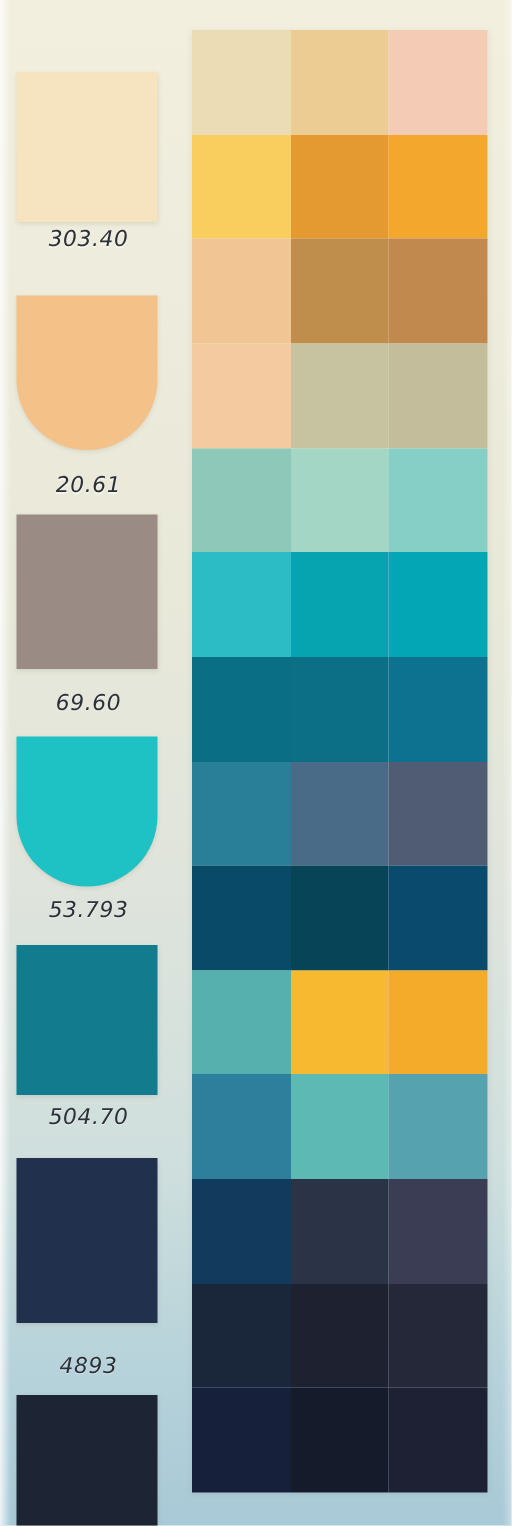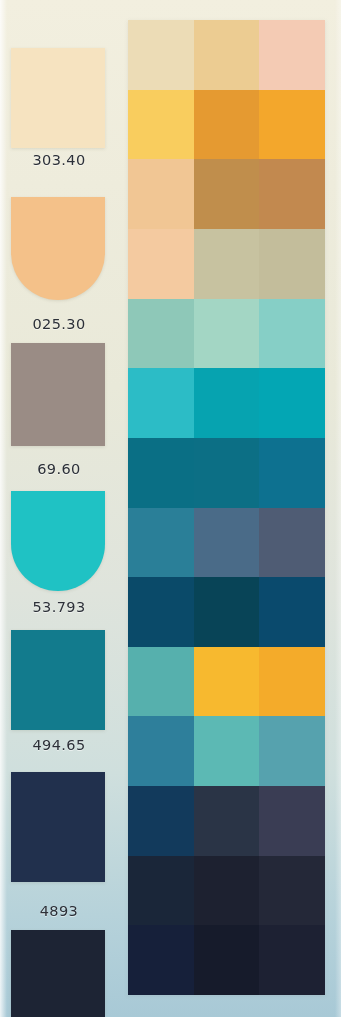--- a/index.html
+++ b/index.html
@@ -43,20 +43,21 @@
     pointer-events: none;
   }
 
   
   #chip-column {
     position: absolute;
     left: 0px;
     top: 0px;
     width: 125px;
     height: 1017px;
+    font-style: italic;
   }
   .chip-cell {
     position: absolute;
     left: 0;
     width: 125px;
   }
   .chip-swatch {
     position: absolute;
     left: 11px;
     top: 0;
@@ -104,33 +105,33 @@
 
   <div id="board-edge-left"></div>
 
   <div id="chip-column">
       <div class="chip-cell" style="top: 0px;">
         <div class="chip-swatch" style="top: 48px; height: 100px; background: rgb(246, 227, 192);"></div>
         <div class="chip-label" style="top: 152px;">303.40</div>
       </div>
       <div class="chip-cell" style="top: 0px;">
         <div class="chip-swatch round-bottom" style="top: 197px; height: 103px; background: rgb(244, 193, 137);"></div>
-        <div class="chip-label" style="top: 316px;">025.30</div>
+        <div class="chip-label" style="top: 316px;">20.61</div>
       </div>
       <div class="chip-cell" style="top: 0px;">
         <div class="chip-swatch" style="top: 343px; height: 103px; background: rgb(154, 140, 133);"></div>
         <div class="chip-label" style="top: 461px;">69.60</div>
       </div>
       <div class="chip-cell" style="top: 0px;">
         <div class="chip-swatch round-bottom" style="top: 491px; height: 100px; background: rgb(31, 194, 196);"></div>
         <div class="chip-label" style="top: 599px;">53.793</div>
       </div>
       <div class="chip-cell" style="top: 0px;">
         <div class="chip-swatch" style="top: 630px; height: 100px; background: rgb(18, 123, 141);"></div>
-        <div class="chip-label" style="top: 737px;">494.65</div>
+        <div class="chip-label" style="top: 737px;">504.70</div>
       </div>
       <div class="chip-cell" style="top: 0px;">
         <div class="chip-swatch" style="top: 772px; height: 110px; background: rgb(33, 48, 77);"></div>
         <div class="chip-label" style="top: 903px; text-align: center;">4893</div>
       </div>
       <div class="chip-cell" style="top: 0px;">
         <div class="chip-swatch" style="top: 930px; height: 87px; background: rgb(29, 36, 52);"></div>
       </div>
     </div>
 

